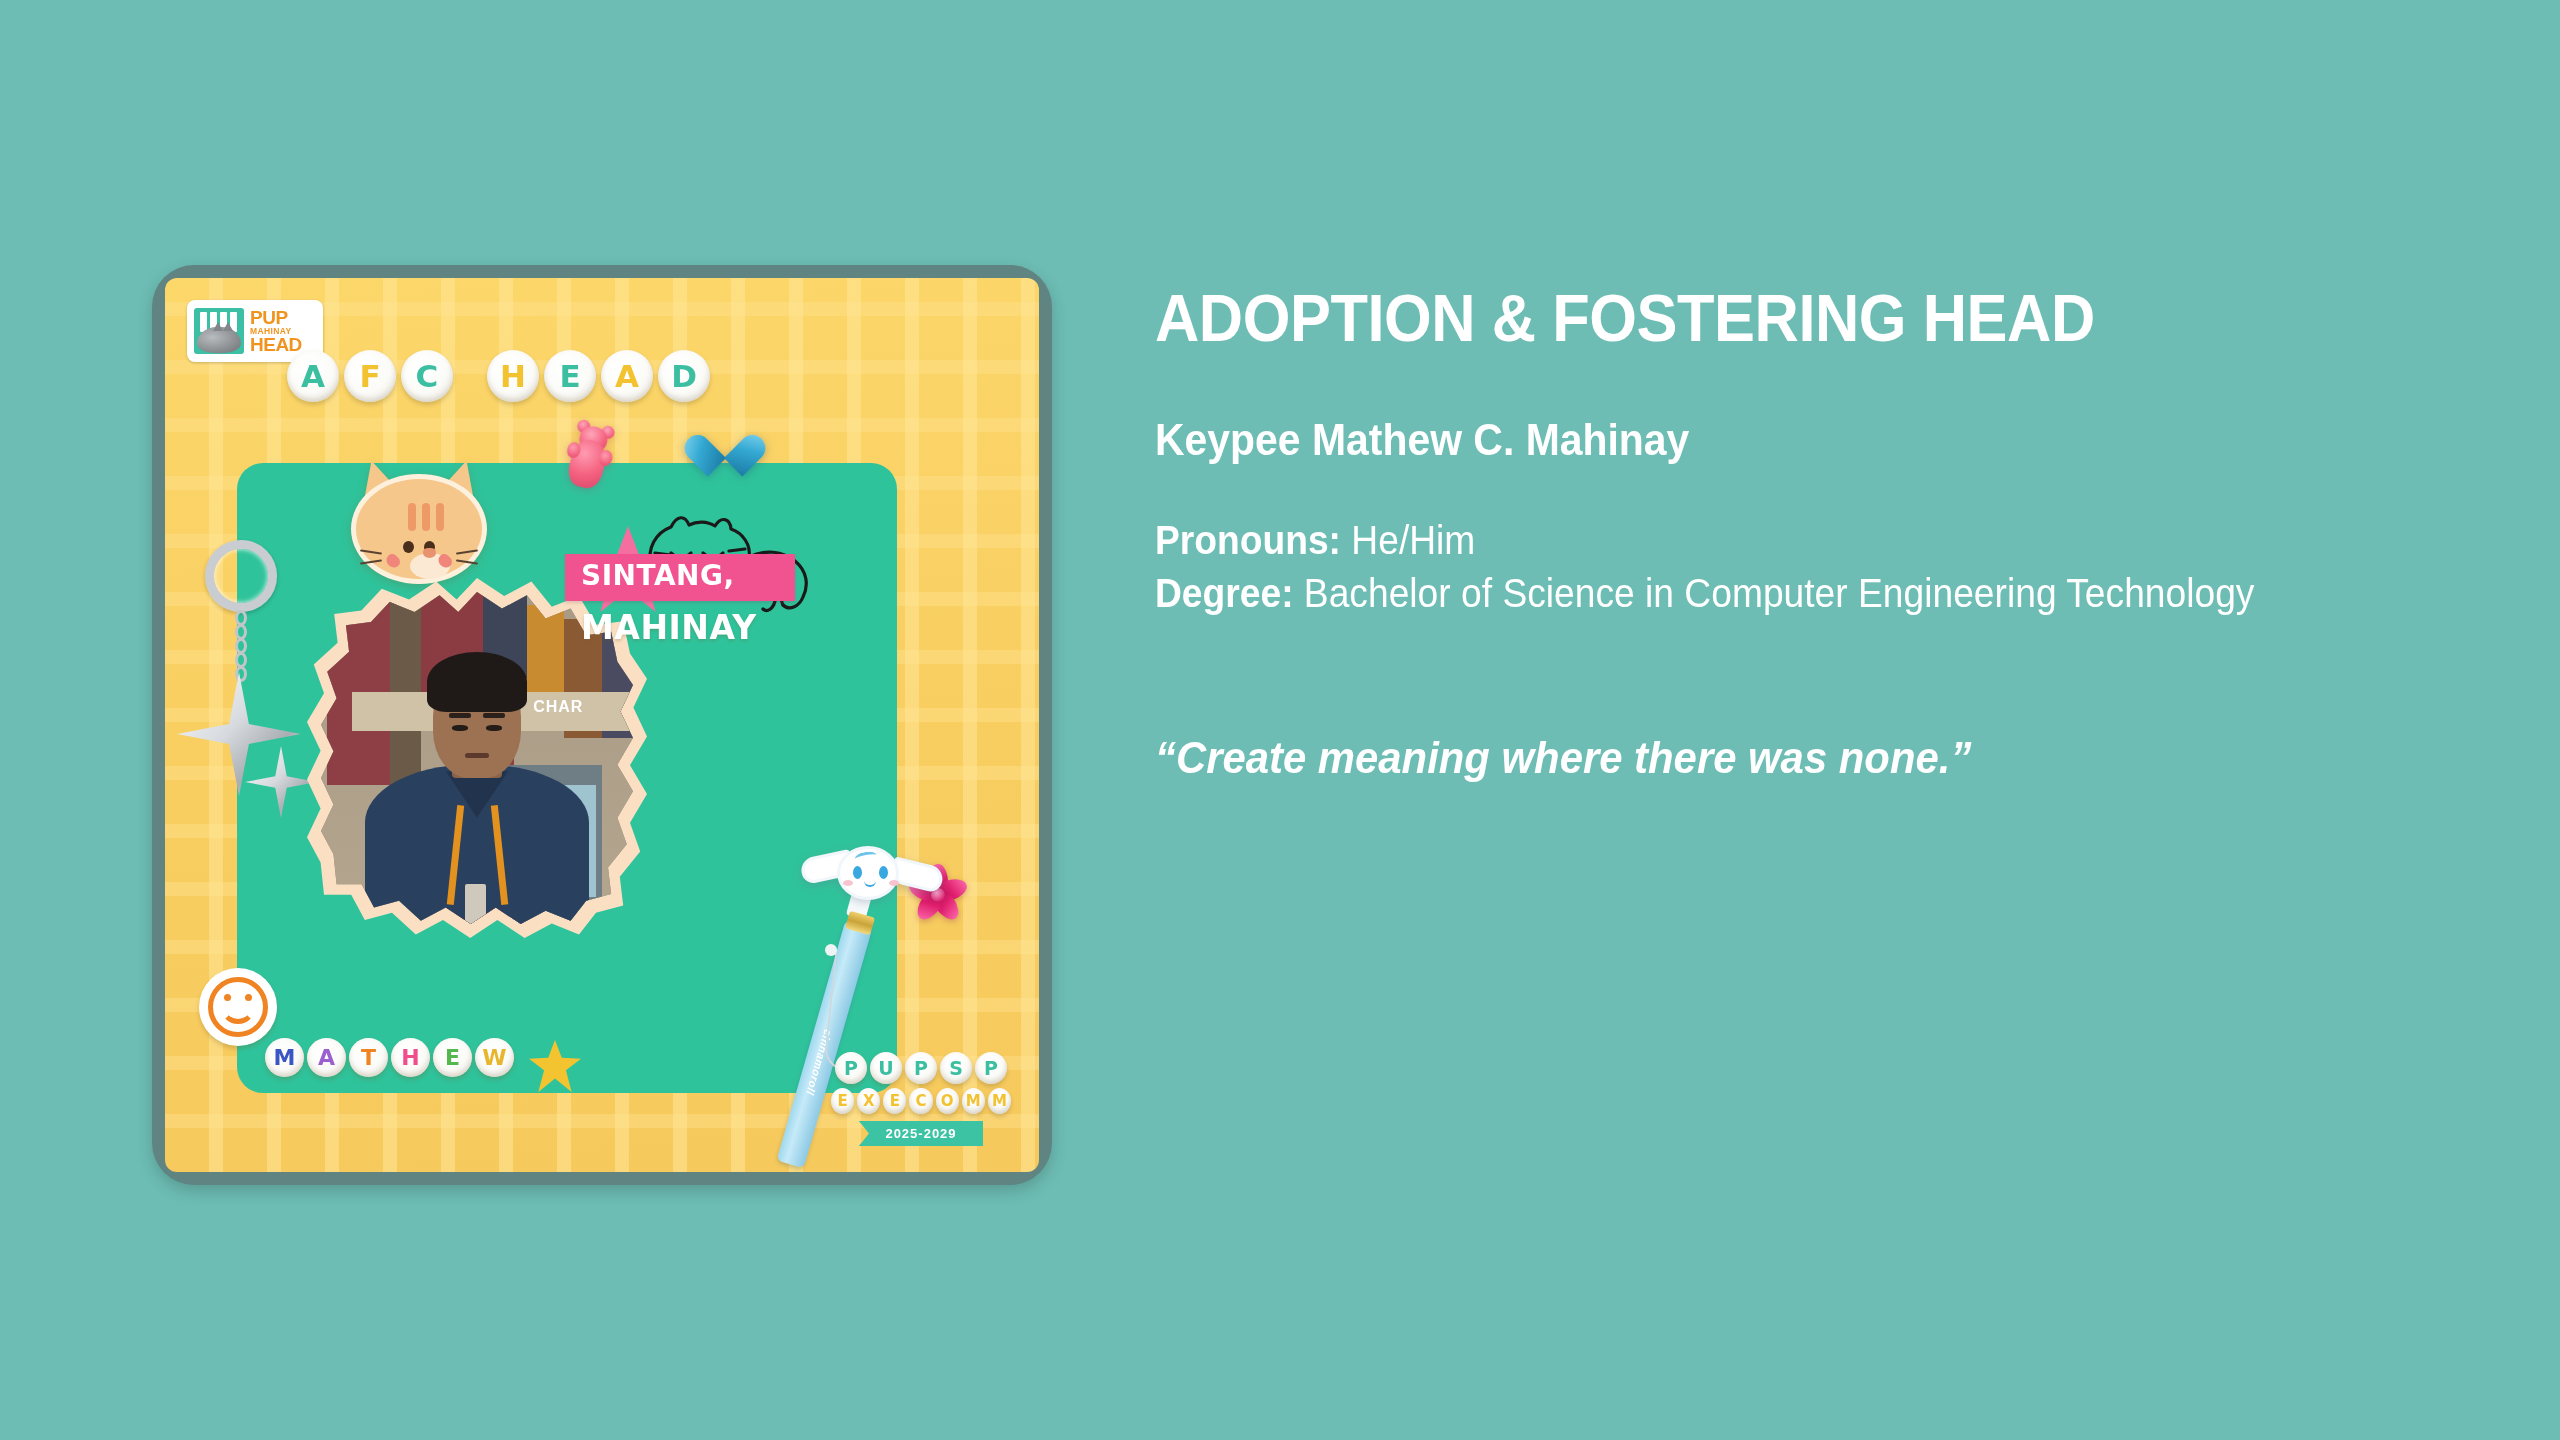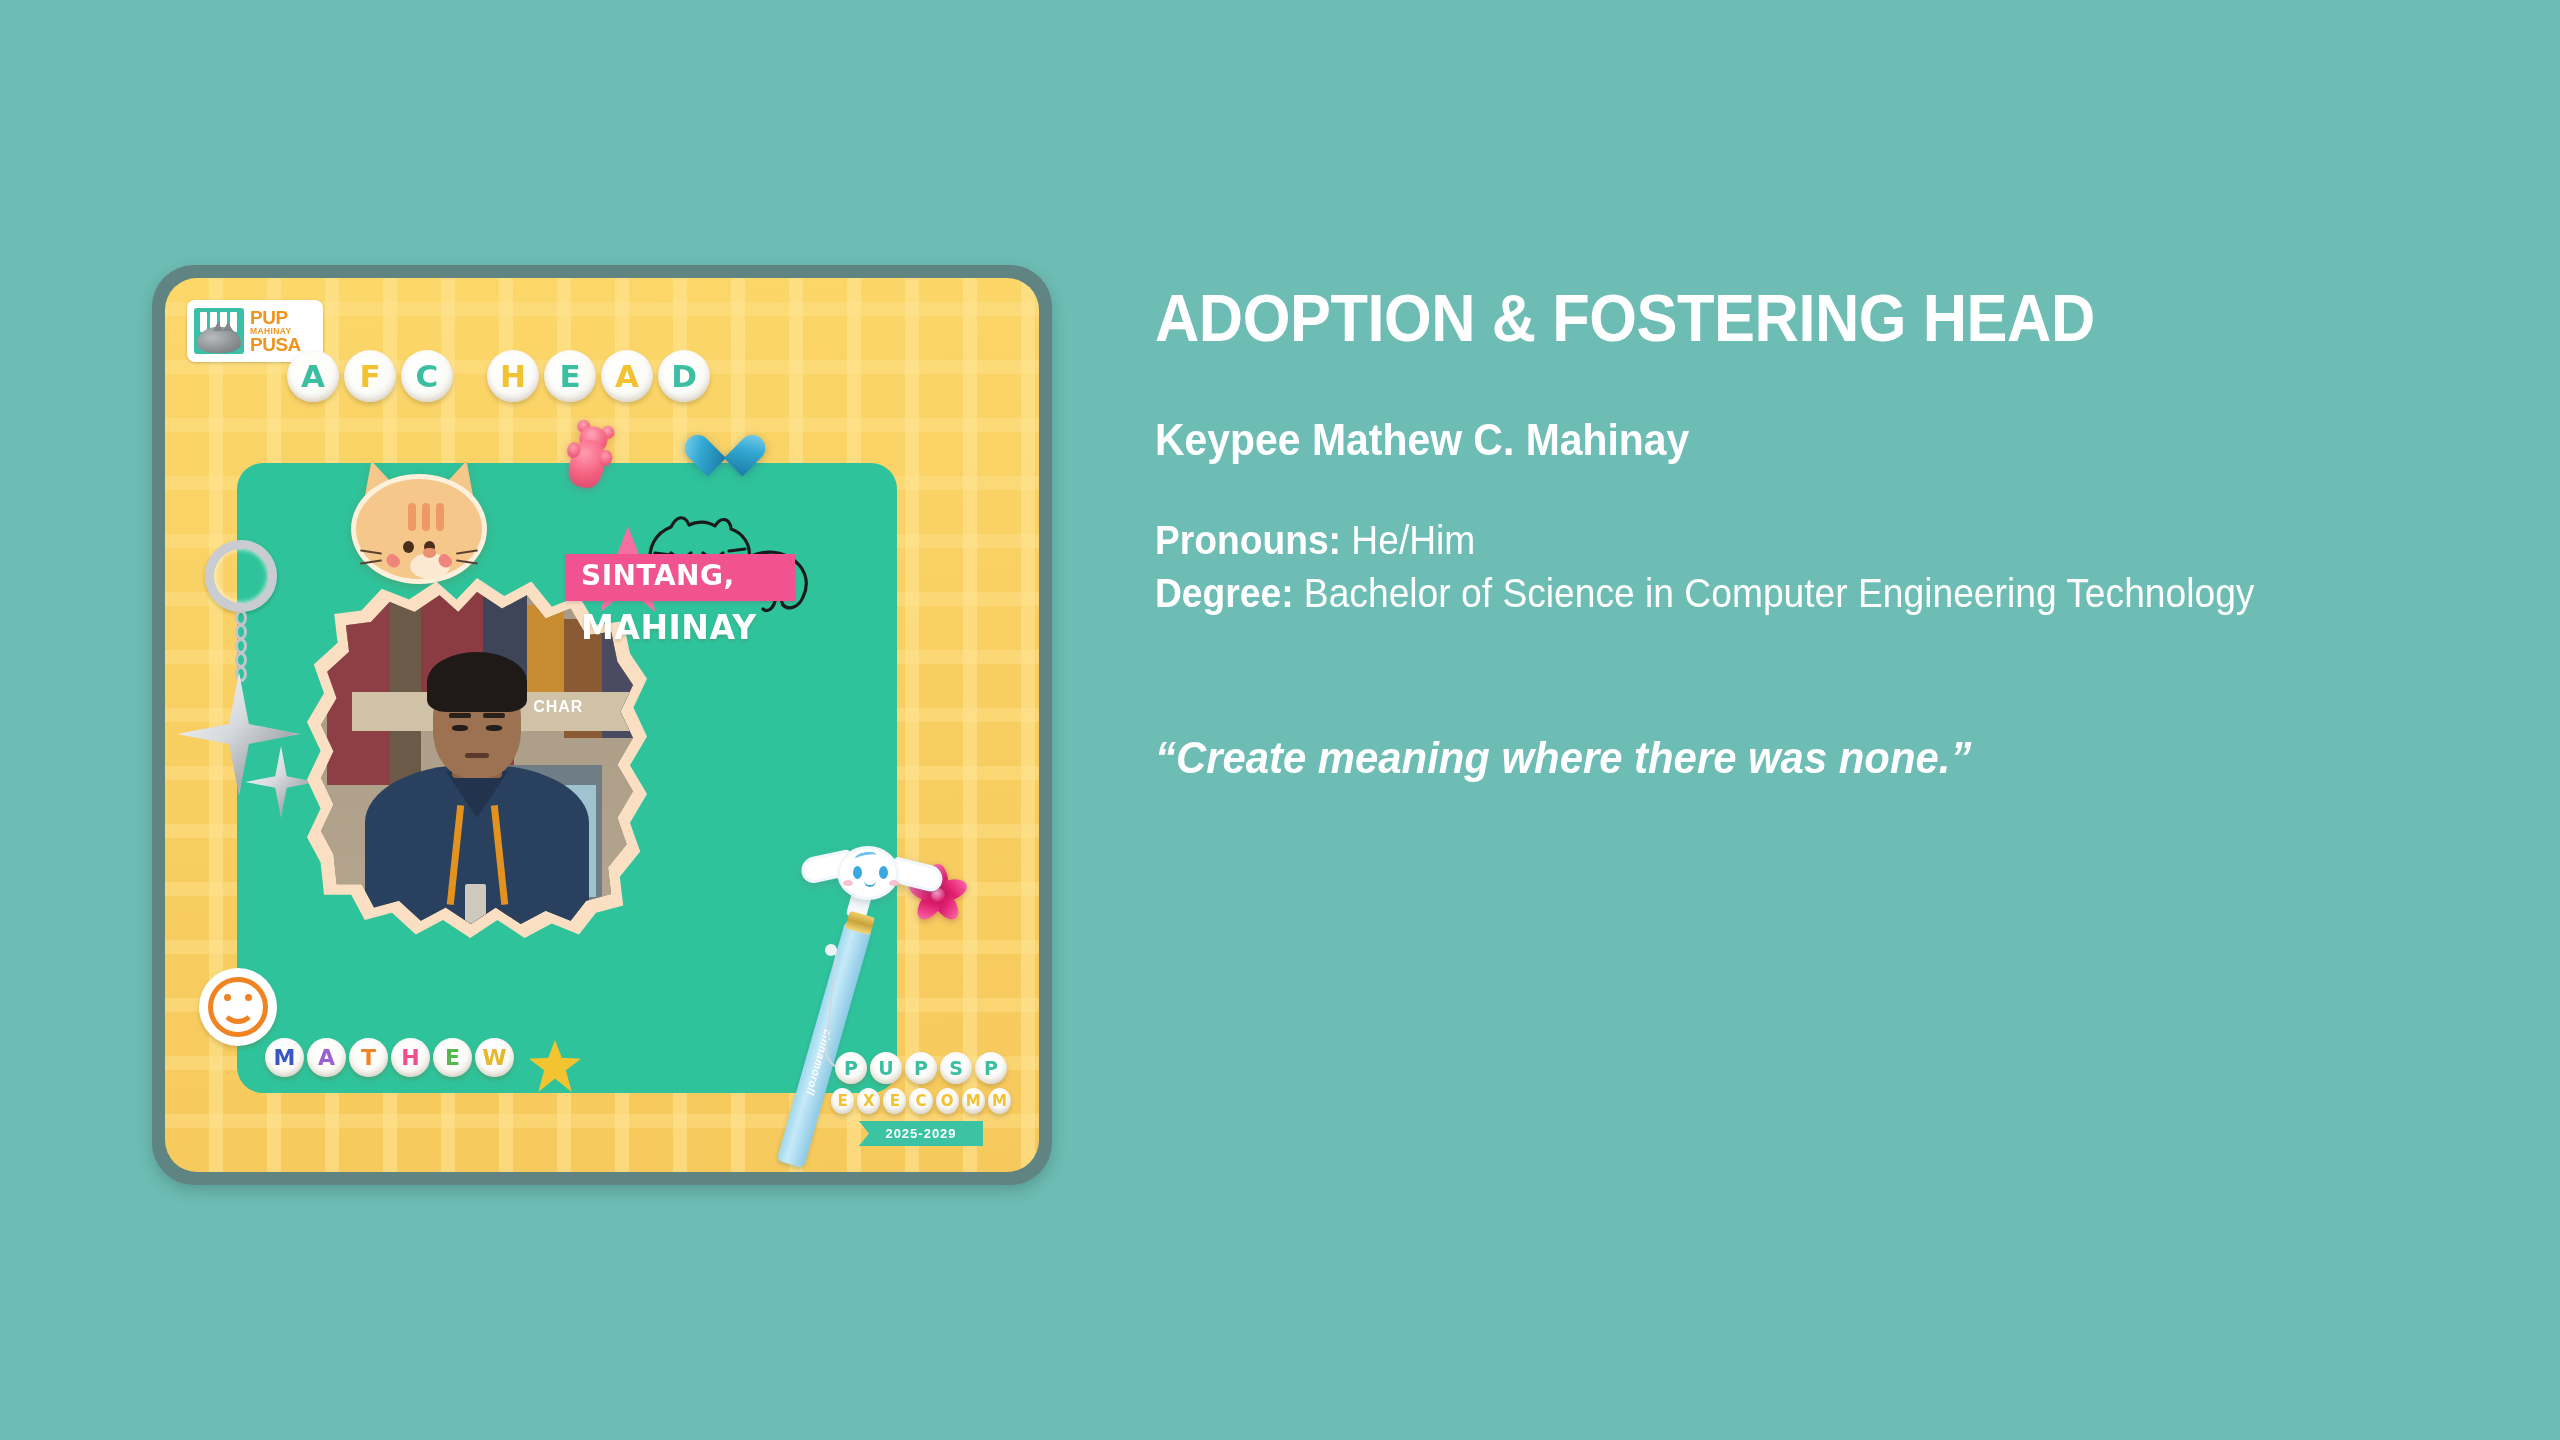--- a/index.html
+++ b/index.html
@@ -40,21 +40,21 @@
     background: #5f8481;
     border-radius: 42px;
     box-shadow: 0 6px 16px rgba(0,0,0,.18);
     padding: 13px;
   }
 
   .poster {
     position: relative;
     width: 100%;
     height: 100%;
-    border-radius: 32px;
+    border-radius: 12px;
     overflow: hidden;
     background:
       repeating-linear-gradient(90deg,
         rgba(255,255,255,.00) 0px,
         rgba(255,255,255,.00) 44px,
         rgba(255,230,150,.55) 44px,
         rgba(255,230,150,.55) 58px),
       repeating-linear-gradient(0deg,
         rgba(255,255,255,.00) 0px,
         rgba(255,255,255,.00) 44px,
@@ -672,21 +672,21 @@
           <div class="org-logo-mark">
             <span class="bar"></span>
               <span class="bar"></span>
             <span class="bar"></span>
               <span class="bar"></span>
             <div class="org-logo-cat"></div>
           </div>
           <div class="org-logo-text">
             <div class="l1">PUP</div>
             <div class="l2">MAHINAY</div>
-            <div class="l3">PUSA</div>
+            <div class="l3">HEAD</div>
           </div>
         </div>
 
         <div class="bead-row" id="bead-title">
             <div class="bead" style="color: rgb(59, 191, 160);">A</div>
             <div class="bead" style="color: rgb(242, 194, 48);">F</div>
             <div class="bead" style="color: rgb(59, 191, 160);">C</div>
             <div class="gap"></div>
             <div class="bead" style="color: rgb(242, 194, 48);">H</div>
             <div class="bead" style="color: rgb(59, 191, 160);">E</div>

